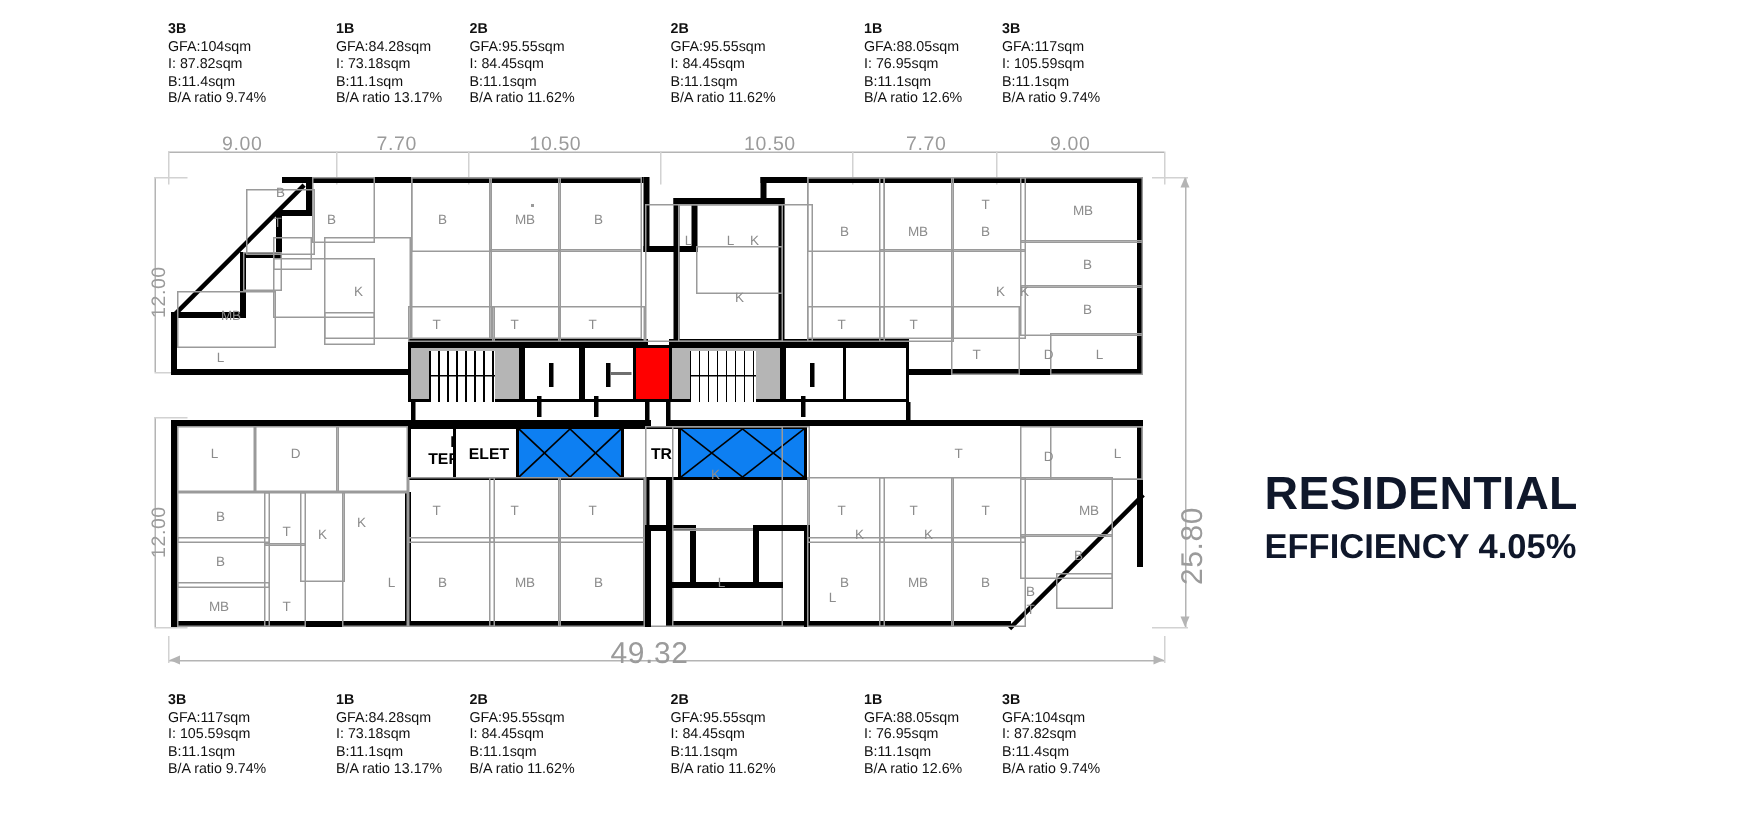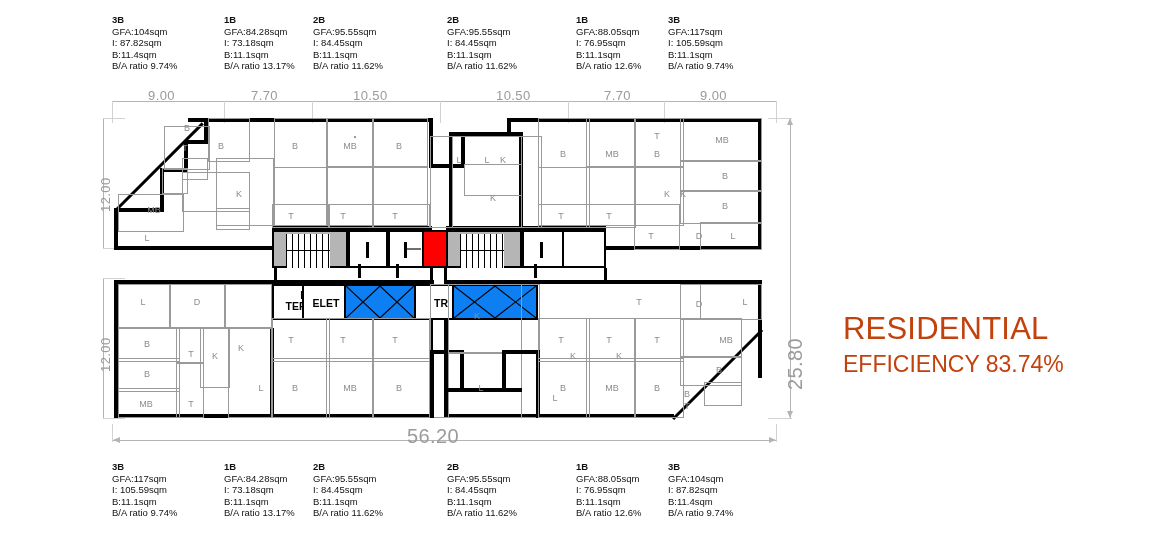--- a/index.html
+++ b/index.html
@@ -26,21 +26,21 @@
   .box{position:absolute;border:1px solid #9a9a9a;box-sizing:border-box;background:transparent;}
   .hbox{position:absolute;border:2.2px solid #000;box-sizing:border-box;background:#fff;}
   .stair{position:absolute;background:#b5b5b5;border:2.2px solid #000;box-sizing:border-box;}
   .stairtread{position:absolute;background:#fff;}
   .redbx{position:absolute;background:#ff0000;border:2.2px solid #000;box-sizing:border-box;}
   .bluebx{position:absolute;background:#0d7ff2;border:2.2px solid #000;box-sizing:border-box;}
   .lbl{position:absolute;font-size:10.5px;font-weight:bold;color:#000;text-align:center;line-height:10px;}
   .diag{position:absolute;background:#000;transform-origin:0 0;}
 
   
-  #summary{position:absolute;left:843px;top:310px;color:#c2410c;}
+  #summary{position:absolute;left:843px;top:310px;color:#0f172a;font-weight:bold;}
   #summary .l1{font-size:31px;line-height:37px;letter-spacing:.2px;}
   #summary .l2{font-size:31px;line-height:37px;}
   #summary .l3{font-size:23px;line-height:31px;margin-top:2px;}
 </style>
 </head>
 <body>
 
 <div id="stage">
 
   <div class="spec" style="left:112px;top:14px;">
@@ -159,21 +159,21 @@
   <div class="extline" style="left:768px;top:418px;width:24px;height:1px;"></div>
   <div class="arw" style="left:787px;top:118px;border-left:3px solid transparent;border-right:3px solid transparent;border-bottom:7px solid #b4b4b4;"></div>
   <div class="arw" style="left:787px;top:411px;border-left:3px solid transparent;border-right:3px solid transparent;border-top:7px solid #b4b4b4;"></div>
   <div class="dimtxt big vert" style="left:784px;top:390px;transform:rotate(-90deg);">25.80</div>
 
   <div class="dimline" style="left:112px;top:440px;width:664px;height:1px;"></div>
   <div class="extline" style="left:112px;top:424px;width:1px;height:18px;"></div>
   <div class="extline" style="left:776px;top:424px;width:1px;height:18px;"></div>
   <div class="arw" style="left:113px;top:437px;border-top:3px solid transparent;border-bottom:3px solid transparent;border-right:7px solid #b4b4b4;"></div>
   <div class="arw" style="left:769px;top:437px;border-top:3px solid transparent;border-bottom:3px solid transparent;border-left:7px solid #b4b4b4;"></div>
-  <div class="dimtxt big" style="left:407px;top:425px;">56.20</div>
+  <div class="dimtxt big" style="left:407px;top:425px;">49.32</div>
 
   <div id="plan">
 
     <div class="w" style="left:84px;top:6px;width:241px;height:4px;"></div>
     <div class="w" style="left:325px;top:6px;width:4px;height:50px;"></div>
     <div class="w" style="left:325px;top:52px;width:36px;height:4px;"></div>
     <div class="w" style="left:357px;top:20px;width:4px;height:36px;"></div>
     <div class="w" style="left:357px;top:20px;width:62px;height:4px;"></div>
     <div class="w" style="left:415px;top:20px;width:4px;height:118px;"></div>
     <div class="w" style="left:10px;top:96px;width:4px;height:42px;"></div>
@@ -415,16 +415,16 @@
     <div class="rm" style="left:576px;top:278px;width:14px;">B</div>
     <div class="rm" style="left:576px;top:290px;width:14px;">T</div>
     <div class="rm" style="left:508px;top:240px;width:14px;">K</div>
     <div class="rm" style="left:462px;top:240px;width:14px;">K</div>
     <div class="rm" style="left:444px;top:282px;width:14px;">L</div>
     <div class="rm" style="left:690px;top:0px;width:0;height:0;"></div>
   </div>
 
   <div id="summary">
     <div class="l1">RESIDENTIAL</div>
-    <div class="l3">EFFICIENCY 83.74%</div>
+    <div class="l3">EFFICIENCY 4.05%</div>
   </div>
 
 </div>
 
 </body></html>

